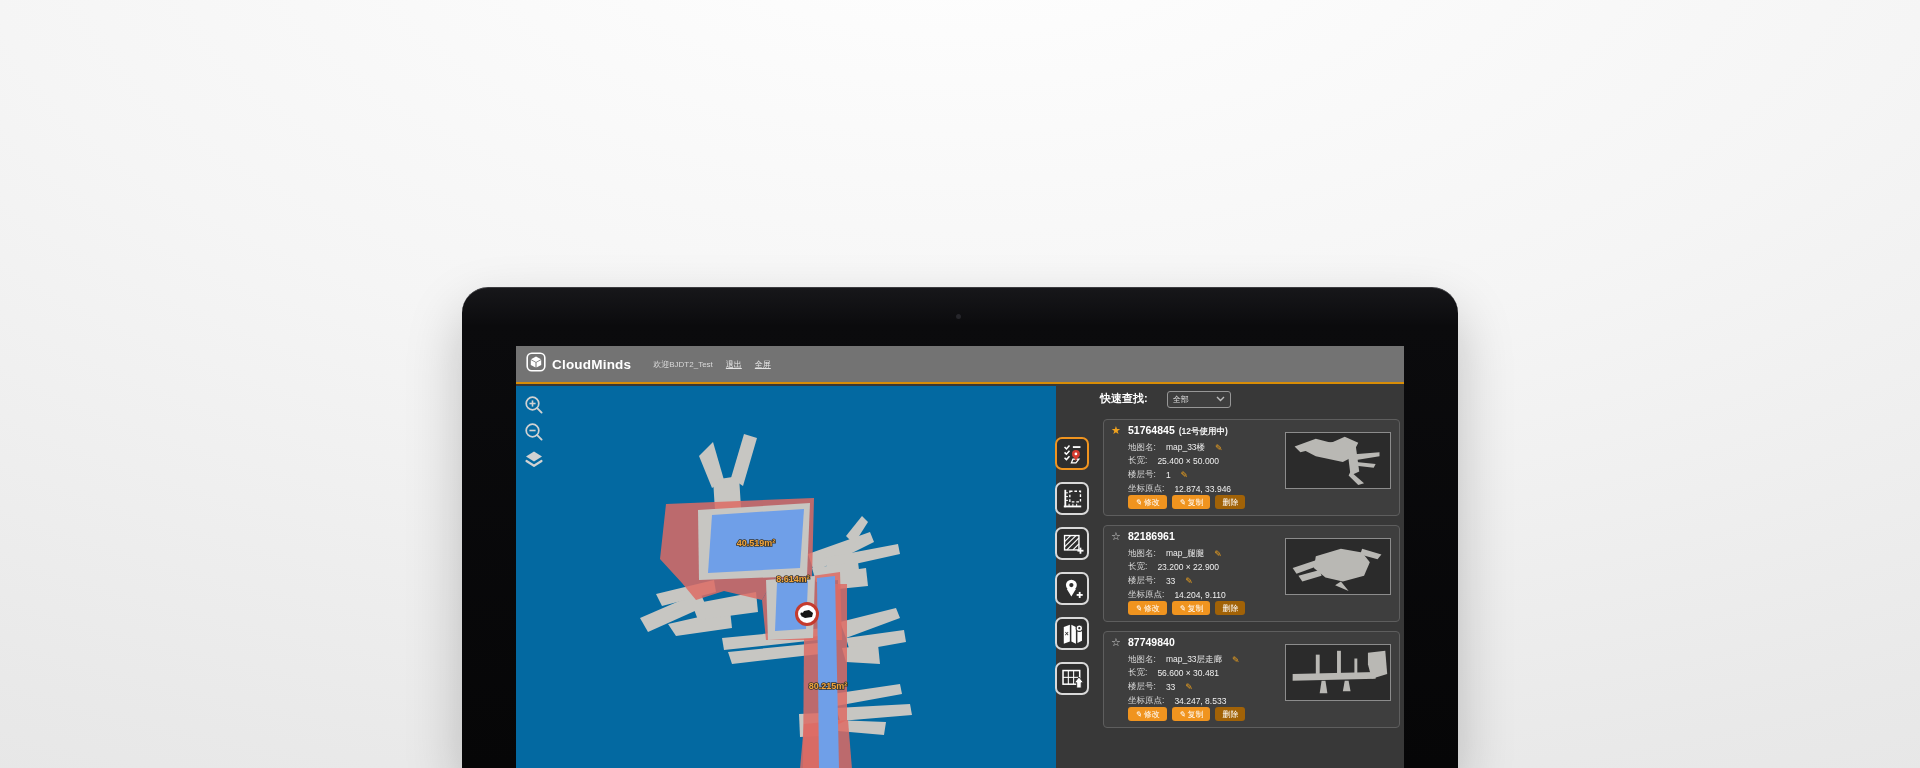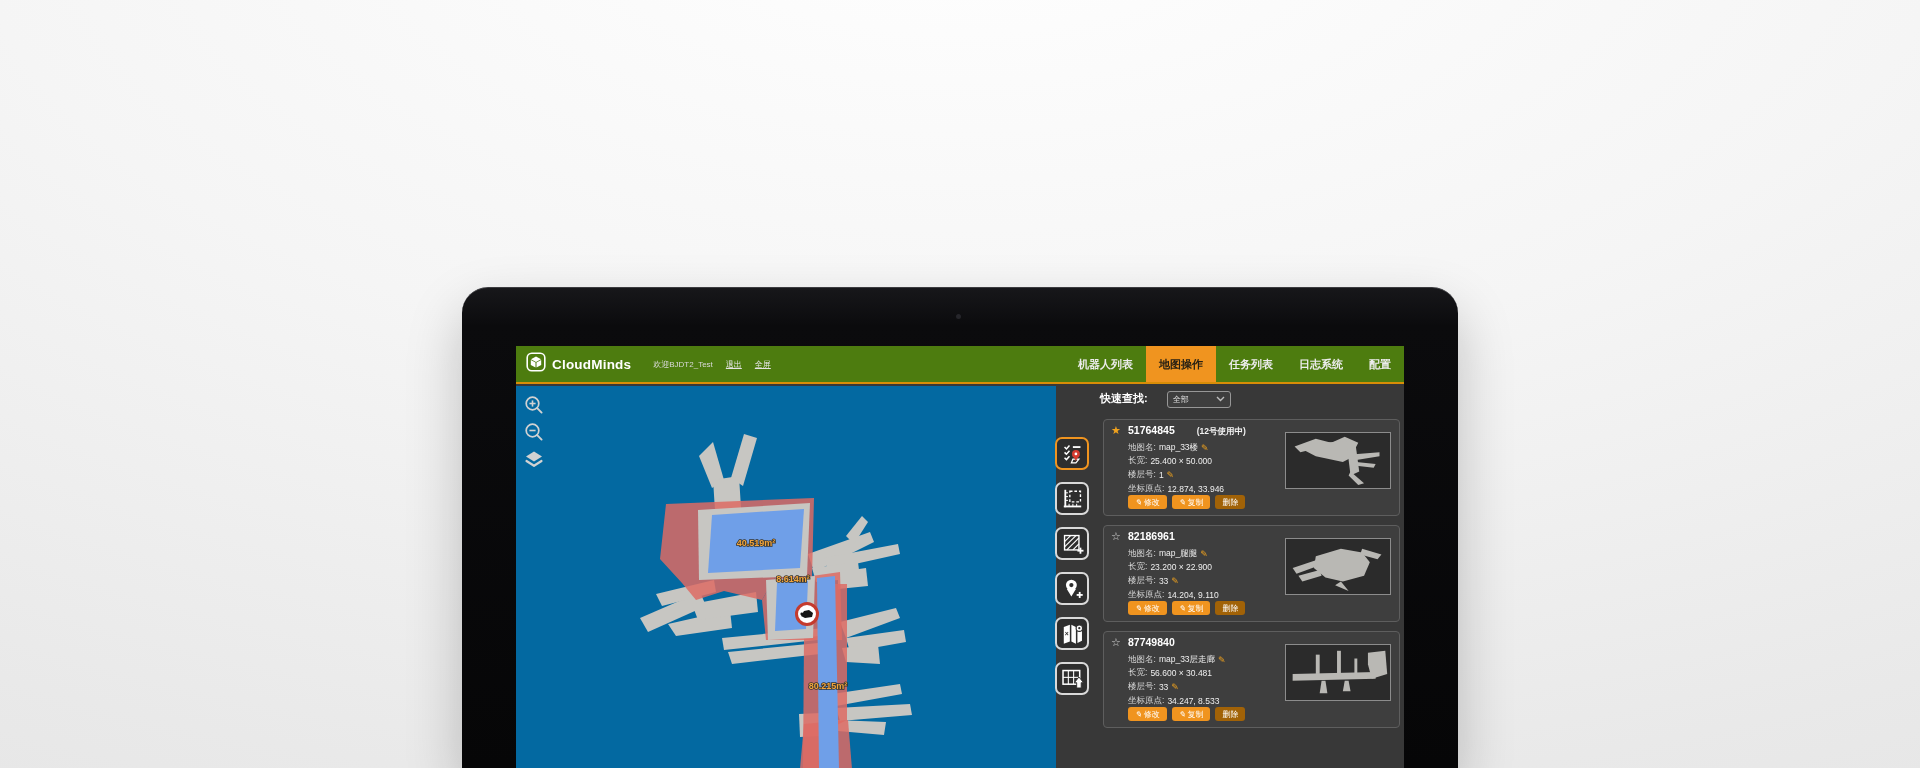--- a/index.html
+++ b/index.html
@@ -11,21 +11,21 @@
   .laptop { position:absolute; left:462px; top:287px; width:996px; height:481px;
     background:linear-gradient(180deg,#17171a 0%, #0b0b0d 8%, #060607 100%);
     border-radius:26px 26px 0 0; box-shadow:0 24px 55px rgba(0,0,0,.22);
     border-top:1px solid #3c3c40; }
   .camera-dot { position:absolute; left:494px; top:26px; width:5px; height:5px; border-radius:50%;
     background:#26262b; }
   .screen { position:absolute; left:54px; top:58px; width:888px; height:423px;
     background:#383838; overflow:hidden; }
 
   
-  .navbar { position:absolute; left:0; top:0; width:888px; height:38px; background:#4d7c0f;
+  .navbar { position:absolute; left:0; top:0; width:888px; height:38px; background:#737373;
     border-bottom:2px solid #d88d07; display:flex; align-items:center; }
   .brand { display:flex; align-items:center; gap:6px; margin-left:10px; }
   .brand-name { color:#fff; font-weight:bold; font-size:13.5px; letter-spacing:.2px; }
   .session { display:flex; align-items:flex-start; gap:13px; margin-left:22px; }
   .session .welcome { color:#d9d9d9; font-size:8px; }
   .session a { color:#e4e4e4; font-size:8px; text-decoration:underline; cursor:pointer; }
   .nav-menu { position:absolute; right:0; top:0; height:36px; display:flex; align-items:stretch; }
   .nav-item { display:flex; align-items:center; padding:0 13px; color:#ececec; font-size:11px;
     font-weight:bold; cursor:pointer; }
   .nav-item.active { background:#f0941f; color:#262014; }
@@ -50,23 +50,23 @@
   .filter-select { margin-left:19px; width:64px; height:17px; background:#3e3e3e; border:1px solid #979797;
     border-radius:3px; display:flex; align-items:center; justify-content:space-between; padding:0 5px;
     color:#dcdcdc; font-size:8px; cursor:pointer; }
   .count-label { position:absolute; right:4px; top:0; color:#fff; font-size:10.5px; font-weight:normal;margin-top:30px; }
 
   .map-card { position:absolute; left:3px; width:297px; height:97px; background:#3e3e3e;
     border:1px solid #5e5e5e; border-radius:4px; }
   .card-star { position:absolute; left:7px; top:4px; font-size:11px; color:#cfcfcf; cursor:pointer; }
   .map-card.starred .card-star { color:#f0a21d; }
   .card-title { position:absolute; left:24px; top:4px; color:#fff; font-size:10.5px; font-weight:bold; }
-  .card-badge { font-size:8.5px; font-weight:bold; color:#f2f2f2; margin-left:19px; }
+  .card-badge { font-size:8.5px; font-weight:bold; color:#f2f2f2; margin-left:1px; }
   .card-fields { position:absolute; left:24px; top:21px; display:flex; flex-direction:column; }
-  .field-row { height:13.6px; display:flex; align-items:center; gap:3px; font-size:8.5px; color:#d8d8d8; }
+  .field-row { height:13.6px; display:flex; align-items:center; gap:10px; font-size:8.5px; color:#d8d8d8; }
   .field-row .val { color:#efefef; }
   .pencil { color:#f0a21d; font-size:9px; font-style:italic; cursor:pointer; }
   .card-buttons { position:absolute; left:24px; bottom:6px; display:flex; gap:5px; }
   .cbtn { height:14px; display:flex; align-items:center; gap:2px; padding:0 7px; border-radius:3px;
     font-size:8px; color:#fff; cursor:pointer; border:none; }
   .cbtn.orange { background:#f0941f; }
   .cbtn.gray { background:#a16207; }
   .cbtn .bpencil { font-size:8px; font-style:italic; }
   .thumb { position:absolute; right:8px; top:12px; width:106px; height:57px; background:#2b2b2b;
     border:1px solid #8c8c8c; }
@@ -88,27 +88,20 @@
             <polygon points="4.8,7.9 9.5,10.6 9.5,15.6 4.8,12.9" fill="#fff"></polygon>
             <polygon points="15.2,7.9 10.5,10.6 10.5,15.6 15.2,12.9" fill="#fff"></polygon>
           </svg>
         </span>
         <span class="brand-name">CloudMinds</span>
       </div>
       <div class="session">
         <span class="welcome">欢迎BJDT2_Test</span>
         <a>退出</a>
         <a>全屏</a>
-      </div>
-      <div class="nav-menu">
-        <div class="nav-item">机器人列表</div>
-        <div class="nav-item active">地图操作</div>
-        <div class="nav-item">任务列表</div>
-        <div class="nav-item">日志系统</div>
-        <div class="nav-item">配置</div>
       </div>
     </div>
 
     <div class="content">
 
       <div class="map-area">
         <div class="map-controls">
           <div class="map-ctl">
             <svg width="20" height="20" viewBox="0 0 20 20">
               <circle cx="8.5" cy="8.5" r="6.3" fill="none" stroke="#d2d2d2" stroke-width="1.7"></circle>

